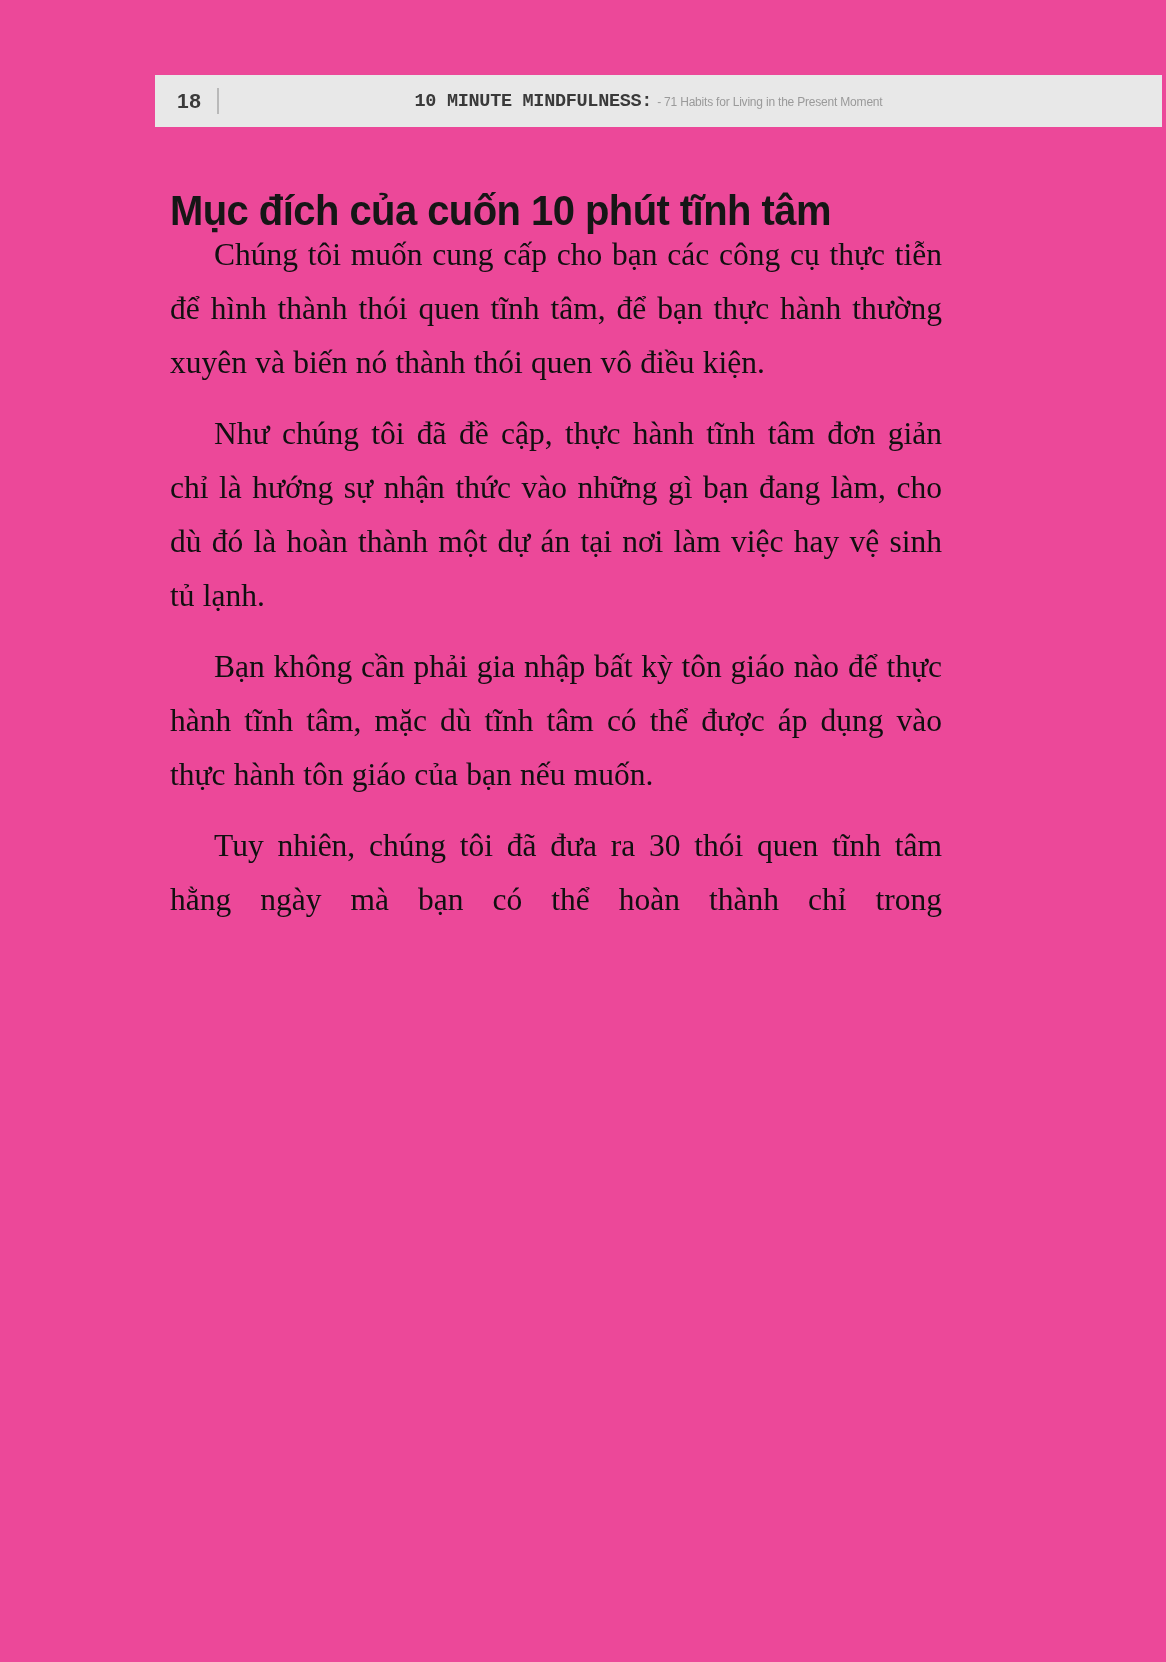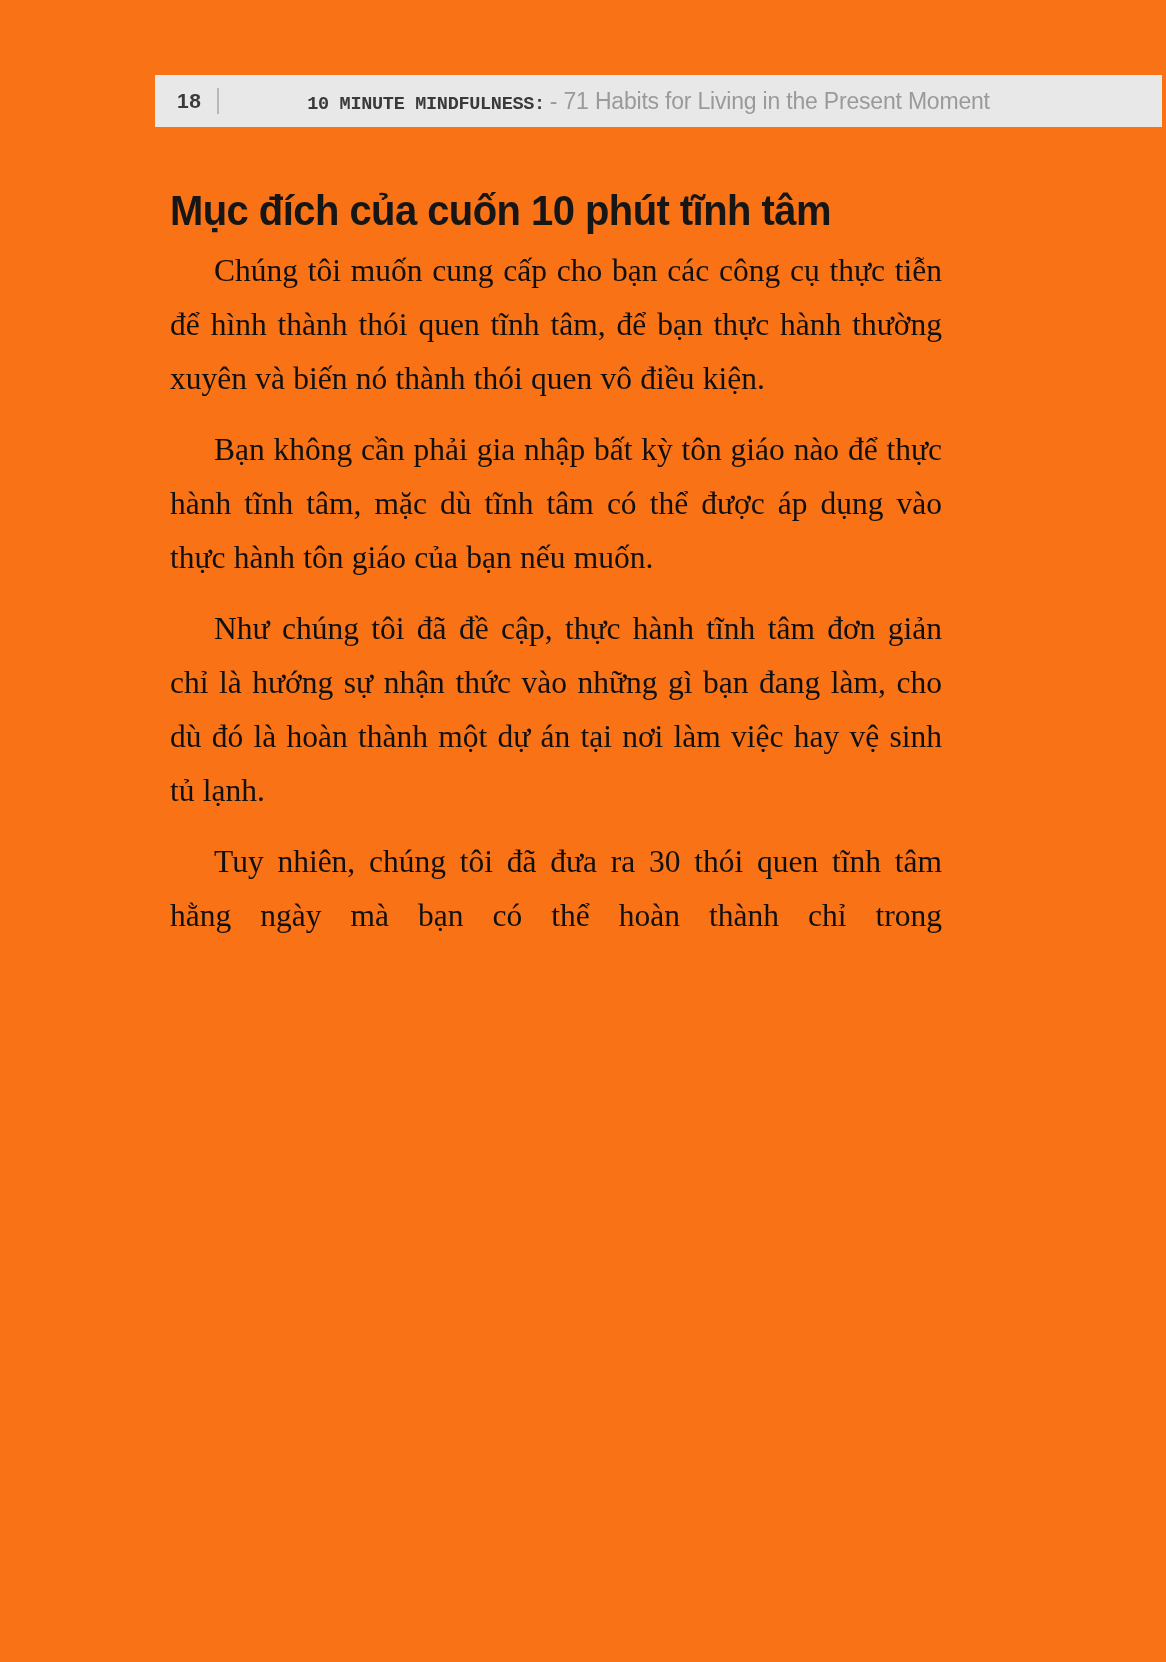--- a/index.html
+++ b/index.html
@@ -11,21 +11,21 @@
     width: 1166px;
     height: 1662px;
     position: relative;
     font-family: "Liberation Serif", serif;
     overflow: hidden;
   }
 
   .page {
     position: absolute;
     inset: 0;
-    background: #f97316;
+    background: #ec4899;
   }
 
   
   .running-header {
     position: absolute;
     left: 155px;
     top: 75px;
     width: 1007px;
     height: 52px;
     background: #e8e8e8;
@@ -57,21 +57,21 @@
   .header-book-title {
     font-family: Liberation Mono, monospace;
     font-weight: bold;
     font-size: 18.5px;
     color: #3a3a3a;
     letter-spacing: -0.3px;
   }
   .header-subtitle {
     font-family: "Liberation Sans", sans-serif;
     font-weight: normal;
-    font-size: 23px;
+    font-size: 12px;
     color: #9a9a9a;
     letter-spacing: -0.2px;
     margin-left: 5px;
   }
 
   
   .section-title {
     position: absolute;
     left: 170px;
     top: 155px;
@@ -84,21 +84,21 @@
     letter-spacing: -0.6px;
     transform: scaleX(0.93);
     transform-origin: left top;
     white-space: nowrap;
   }
 
   
   .body-copy {
     position: absolute;
     left: 170px;
-    top: 244px;
+    top: 228px;
     width: 772px;
   }
   .body-copy p {
     margin: 0 0 17px 0;
     text-align: justify;
     text-justify: inter-word;
     text-indent: 44px;
     font-family: "Liberation Serif", serif;
     font-size: 31.5px;
     line-height: 54px;
@@ -123,18 +123,18 @@
     <span class="header-divider"></span>
     <span class="header-title-wrap">
       <span class="header-book-title">10 MINUTE MINDFULNESS:</span><span class="header-subtitle">- 71 Habits for Living in the Present Moment</span>
     </span>
   </div>
 
   <h1 class="section-title">Mục đích của cuốn 10 phút tĩnh tâm</h1>
 
   <div class="body-copy">
     <p>Chúng tôi muốn cung cấp cho bạn các công cụ thực tiễn để hình thành thói quen tĩnh tâm, để bạn thực hành thường xuyên và biến nó thành thói quen vô điều kiện.</p>
+    <p>Như chúng tôi đã đề cập, thực hành tĩnh tâm đơn giản chỉ là hướng sự nhận thức vào những gì bạn đang làm, cho dù đó là hoàn thành một dự án tại nơi làm việc hay vệ sinh tủ lạnh.</p>
     <p>Bạn không cần phải gia nhập bất kỳ tôn giáo nào để thực hành tĩnh tâm, mặc dù tĩnh tâm có thể được áp dụng vào thực hành tôn giáo của bạn nếu muốn.</p>
-    <p>Như chúng tôi đã đề cập, thực hành tĩnh tâm đơn giản chỉ là hướng sự nhận thức vào những gì bạn đang làm, cho dù đó là hoàn thành một dự án tại nơi làm việc hay vệ sinh tủ lạnh.</p>
     <p class="continues">Tuy nhiên, chúng tôi đã đưa ra 30 thói quen tĩnh tâm hằng ngày mà bạn có thể hoàn thành chỉ trong</p>
   </div>
 
 </div>
 
 </body></html>

